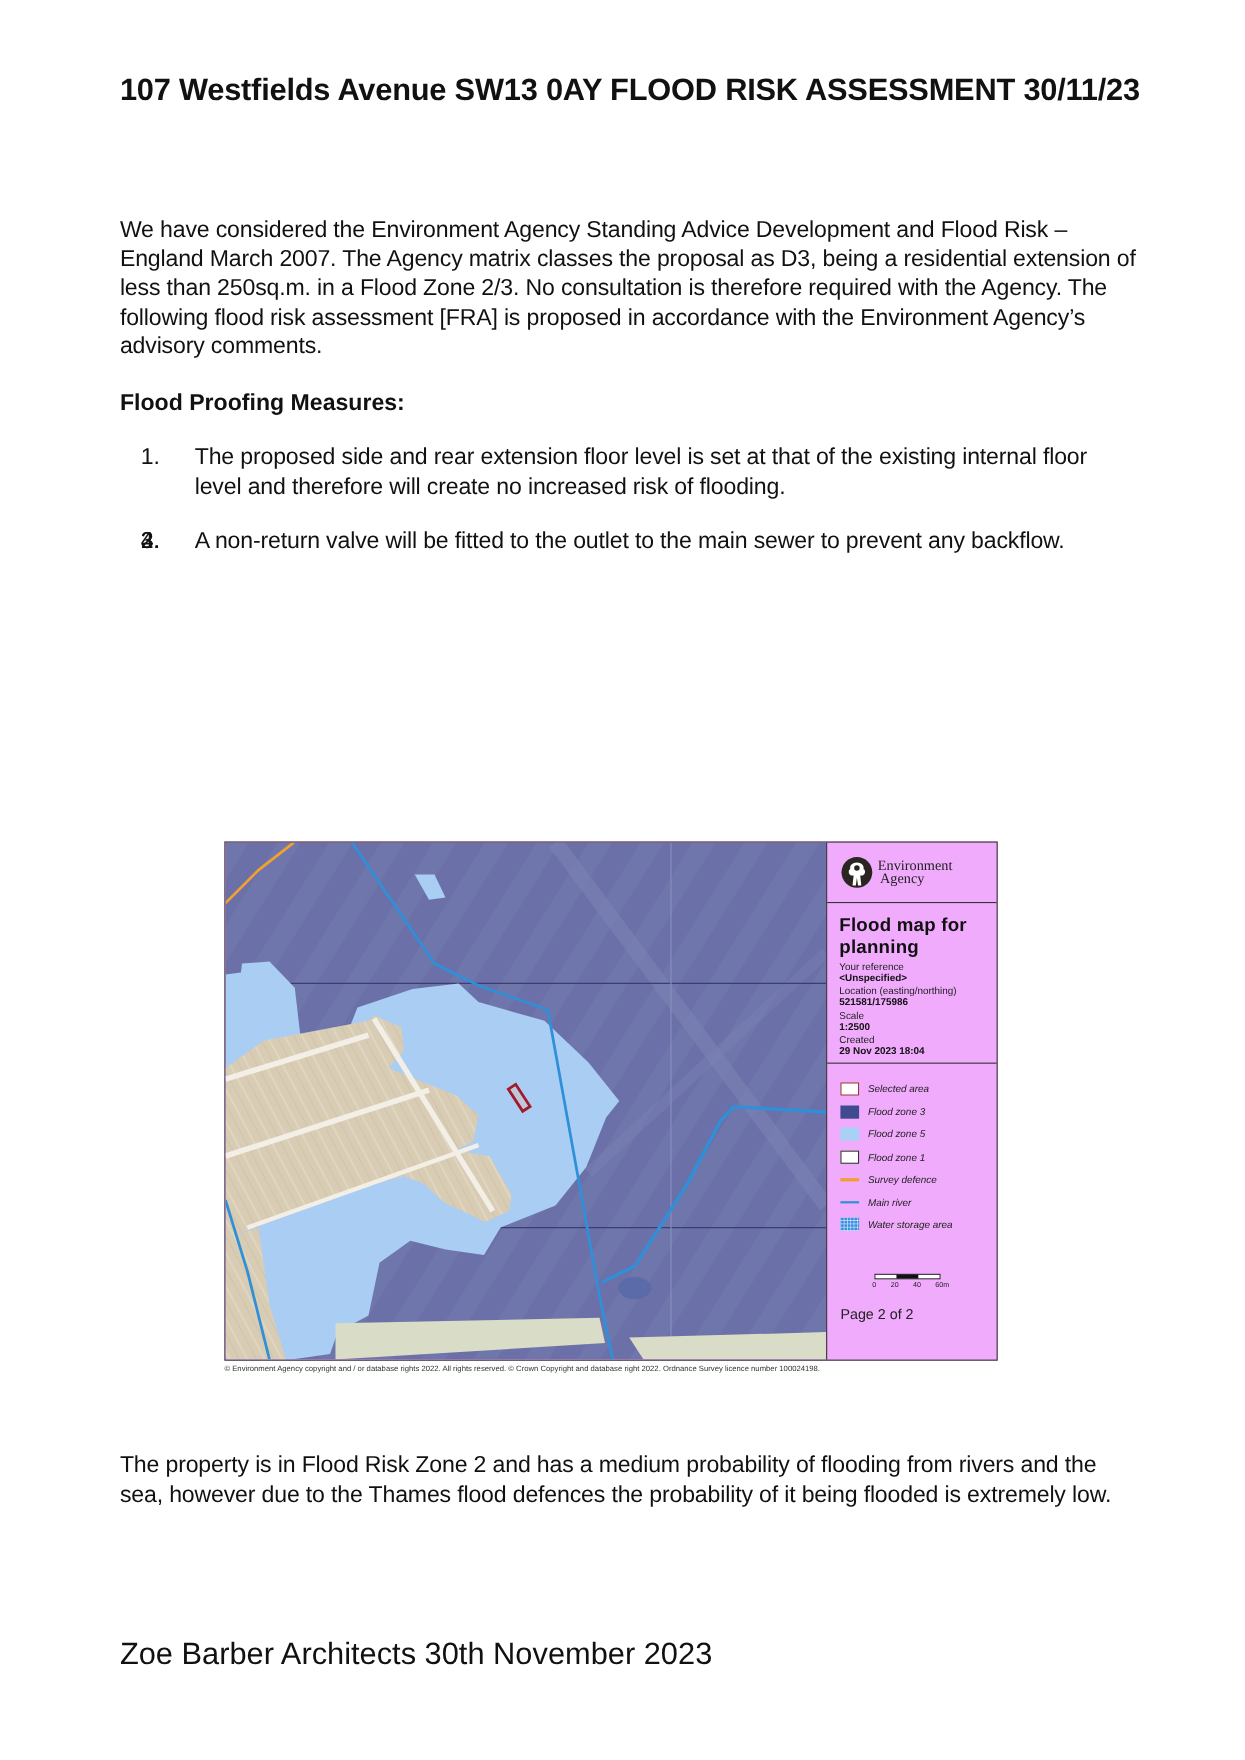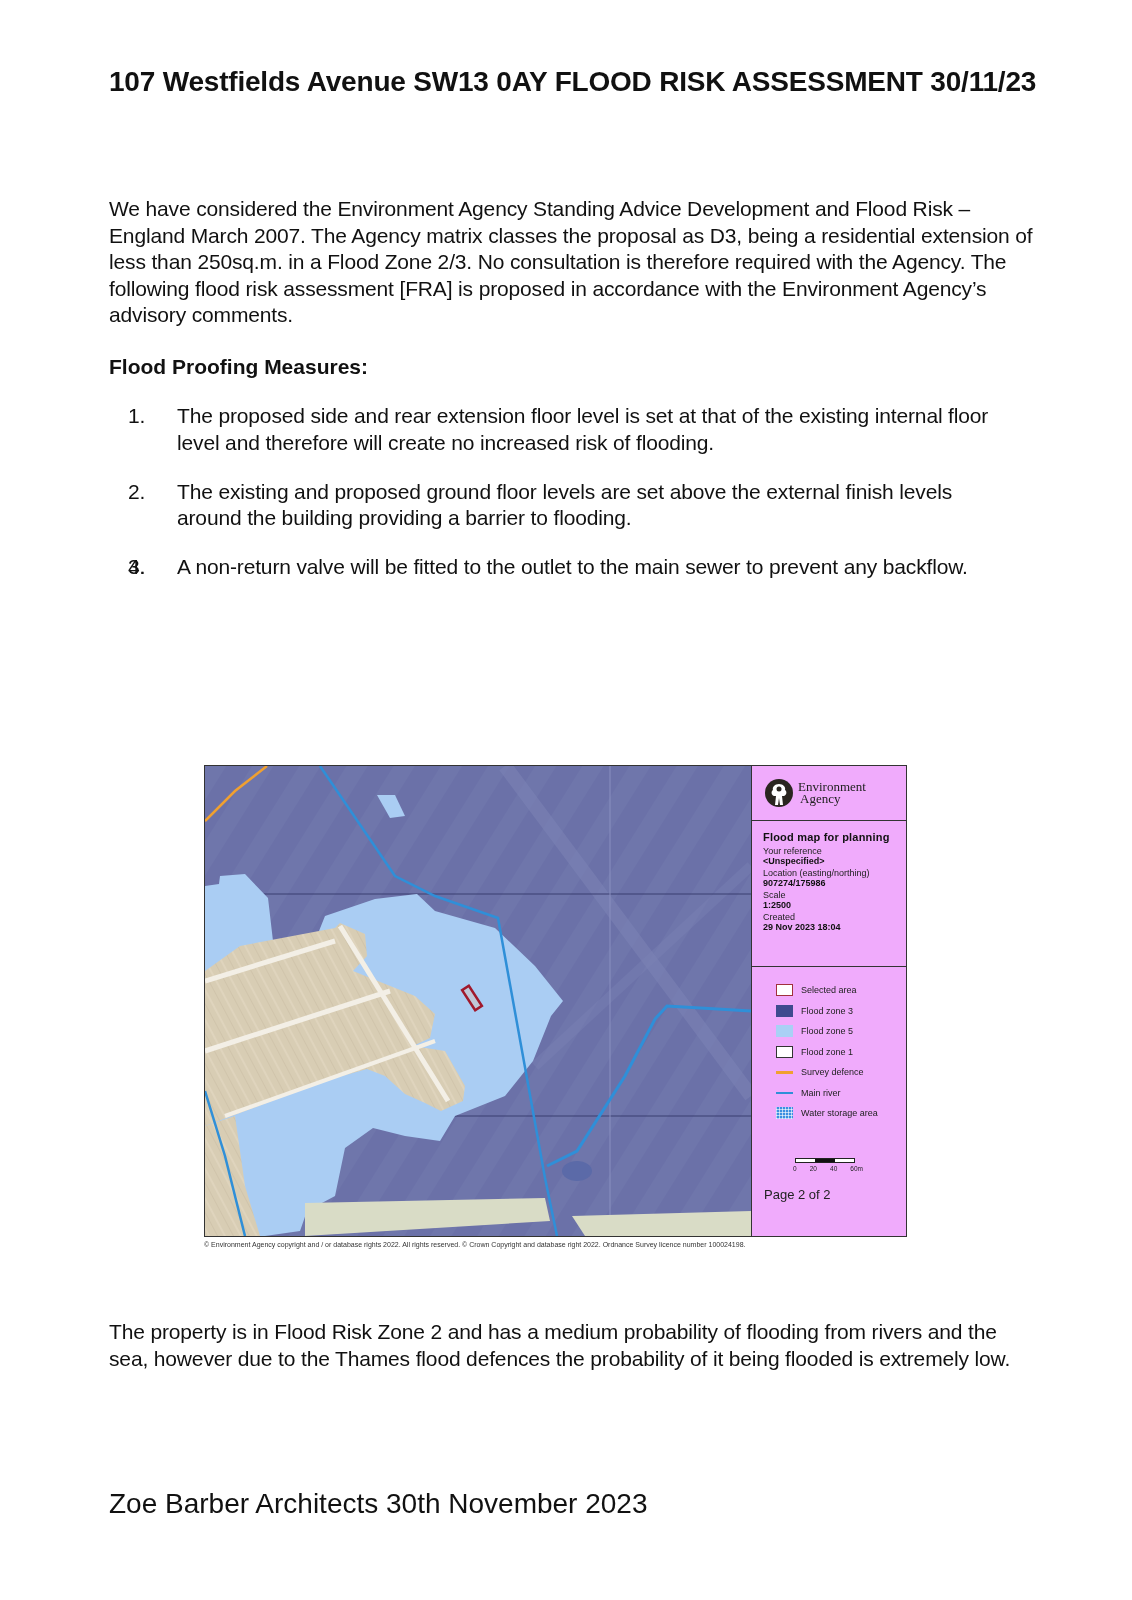--- a/index.html
+++ b/index.html
@@ -22,24 +22,24 @@
                border: 1px solid #333; box-sizing: border-box; background: #f0abfc; }
   .map-area { position: absolute; left: 0; top: 0; width: 546px; height: 470px; overflow: hidden;
               border-right: 1px solid #333; }
   .map-area svg { display: block; }
   .legend { position: absolute; left: 547px; top: 0; width: 154px; height: 470px; font-family: "Liberation Sans", sans-serif; }
   .logo-box { height: 54px; border-bottom: 1px solid #333; position: relative; }
   .logo-icon { position: absolute; left: 12px; top: 12px; width: 30px; height: 30px; }
   .logo-text { position: absolute; left: 46px; top: 15px; font-family: "Liberation Serif", serif;
                font-size: 13px; line-height: 12px; color: #222; }
   .info-box { height: 146px; border-bottom: 1px solid #333; padding: 10px 0 0 11px; box-sizing: border-box; }
-  .info-title { font-size: 11px; font-weight: bold; letter-spacing: 0.2px; margin-bottom: 4px; }
+  .info-title { font-size: 17px; font-weight: bold; letter-spacing: 0.2px; margin-bottom: 4px; }
   .info-lbl { font-size: 9px; color: #222; line-height: 9px; margin-top: 3px; }
   .info-val { font-size: 9px; font-weight: bold; line-height: 10px; }
-  .legend-list { padding: 13px 0 0 24px; }
+  .legend-list { padding: 13px 0 0 12px; font-style: italic; }
   .leg-row { display: flex; align-items: center; height: 20.5px; }
   .swatch { width: 17px; height: 12px; box-sizing: border-box; margin-right: 8px; flex: none; }
   .leg-lbl { font-size: 9px; color: #222; }
   .scalebar { position: absolute; left: 43px; top: 392px; }
   .sb-bar { display: flex; width: 60px; height: 5px; border: 1px solid #222; box-sizing: border-box; }
   .sb-bar span { flex: 1; }
   .sb-ticks { display: flex; justify-content: space-between; width: 70px; margin-left: -2px;
               font-size: 6.5px; margin-top: 2px; color: #222; }
   .page-lbl { position: absolute; left: 12px; top: 421px; font-size: 13px; color: #222; }
   .copyright { position: absolute; left: 204px; top: 1241px; font-size: 7px; color: #333; white-space: nowrap; }
@@ -48,21 +48,21 @@
 <body>
 
 <div class="title">107 Westfields Avenue SW13 0AY FLOOD RISK ASSESSMENT 30/11/23</div>
 
 <p class="para p-intro">We have considered the Environment Agency Standing Advice Development and Flood Risk – England March 2007. The Agency matrix classes the proposal as D3, being a residential extension of less than 250sq.m. in a Flood Zone 2/3. No consultation is therefore required with the Agency. The following flood risk assessment [FRA] is proposed in accordance with the Environment Agency’s advisory comments.</p>
 
 <div class="subhead">Flood Proofing Measures:</div>
 
 <ol class="list">
   <li><span class="num">1.</span><span>The proposed side and rear extension floor level is set at that of the existing internal floor level and therefore will create no increased risk of flooding.</span></li>
-  <li><span class="num">2.</span><span>The existing and proposed ground floor levels are set above the external finish levels around the building providing a barrier to flooding.</span></li>
+  <li><span class="num">2.</span></li>
   <li><span class="num">3.</span></li>
   <li><span class="num">4.</span><span>A non-return valve will be fitted to the outlet to the main sewer to prevent any backflow.</span></li>
 </ol>
 
 <div class="map-frame">
   <div class="map-area">
     <svg width="546" height="470" viewBox="0 0 546 470">
       <defs>
         <pattern id="streets" width="14" height="14" patternUnits="userSpaceOnUse" patternTransform="rotate(-28)">
           <rect width="14" height="14" fill="#d8cdb4"></rect>
@@ -124,21 +124,21 @@
       <div class="logo-text">
         <div>Environment</div>
         <div style="padding-left:2px">Agency</div>
       </div>
     </div>
     <div class="info-box">
       <div class="info-title">Flood map for planning</div>
       <div class="info-lbl">Your reference</div>
       <div class="info-val">&lt;Unspecified&gt;</div>
       <div class="info-lbl">Location (easting/northing)</div>
-      <div class="info-val">907274/175986</div>
+      <div class="info-val">521581/175986</div>
       <div class="info-lbl">Scale</div>
       <div class="info-val">1:2500</div>
       <div class="info-lbl">Created</div>
       <div class="info-val">29 Nov 2023 18:04</div>
     </div>
     <div class="legend-list">
       <div class="leg-row">
         <span class="swatch" style="border:1.5px solid #a0303c;background:#fff;"></span>
         <span class="leg-lbl">Selected area</span>
       </div>

